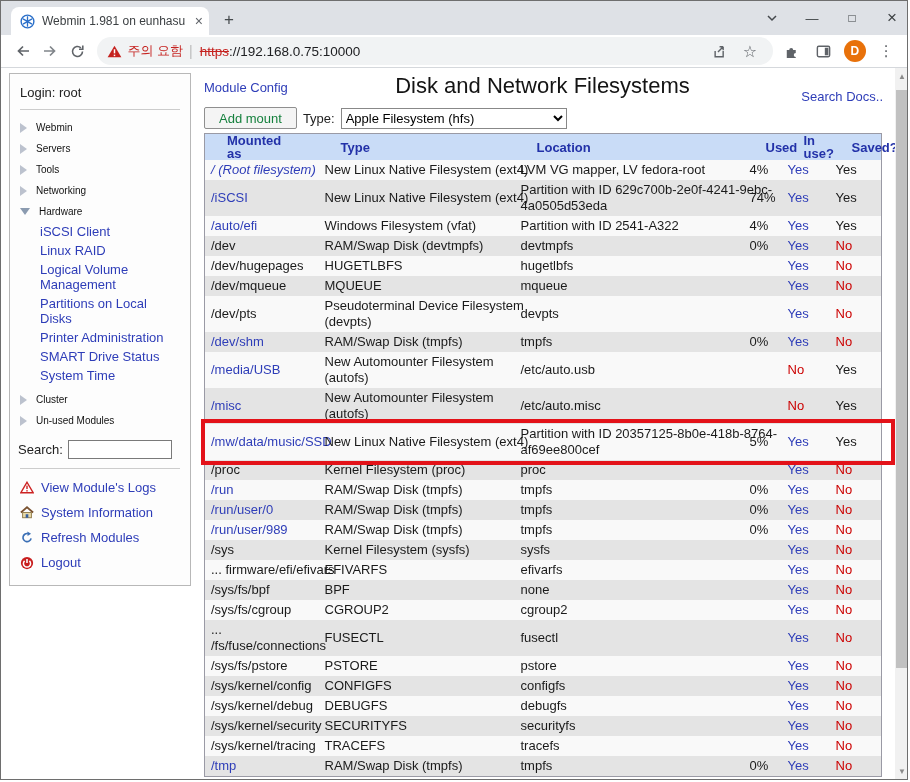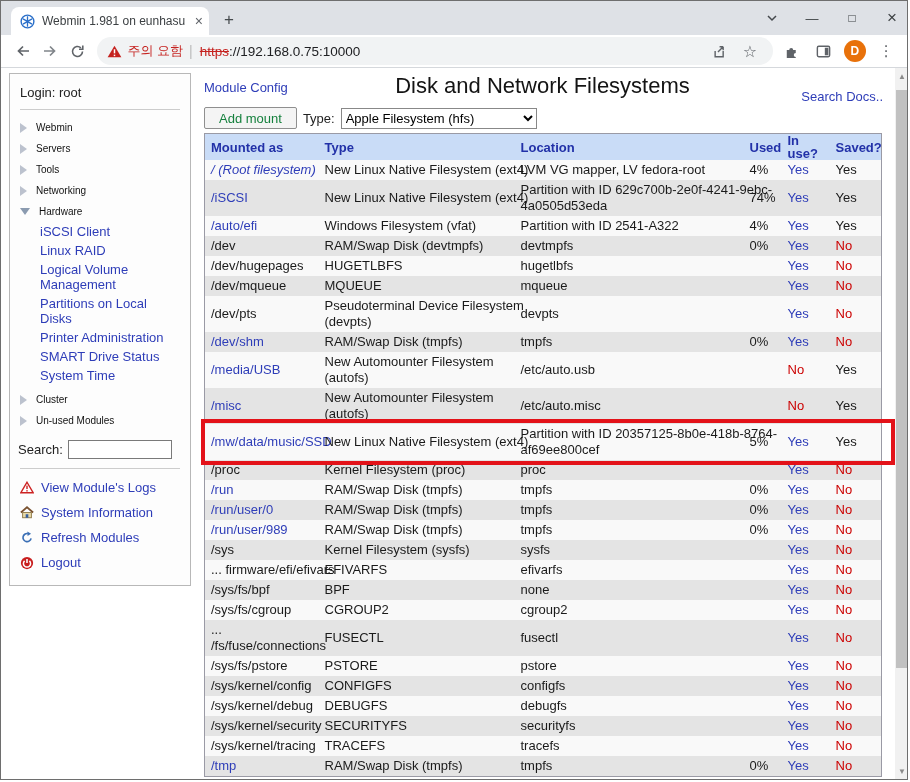--- a/index.html
+++ b/index.html
@@ -66,25 +66,25 @@
   
   .main{position:absolute;left:203px;top:5px;width:677px;}
   .main-header{position:relative;height:28px;}
   .mod-config{position:absolute;left:0;top:7px;font-size:13px;color:var(--link);cursor:pointer;}
   .page-title{position:absolute;left:0;right:0;top:0;text-align:center;font-size:22px;color:#141414;}
   .search-docs{position:absolute;right:-2px;top:16px;font-size:13px;color:var(--link);cursor:pointer;}
   .controls{height:30px;display:flex;align-items:center;gap:6px;margin-top:2px;}
   .btn{font-size:13px;color:#15803d;background:#f4f4f4;border:1px solid #8f8f8f;border-radius:2px;
        padding:2px 14px;height:22px;cursor:pointer;font-family:inherit;}
   .type-label{font-size:13px;color:#222;}
-  select{width:196px;height:21px;font-size:13px;font-family:inherit;border:1px solid #888;background:#fff;}
+  select{width:226px;height:21px;font-size:13px;font-family:inherit;border:1px solid #888;background:#fff;}
 
   table.fs{border-collapse:collapse;table-layout:fixed;width:677px;border:1px solid #9a9aa5;}
   table.fs th{background:var(--hdr-bg);color:var(--hdr-text);font-size:13px;font-weight:bold;
-      text-align:left;padding:0 6px;line-height:13px;height:26px;vertical-align:middle;}
+      text-align:left;padding:0 22px;line-height:13px;height:26px;vertical-align:middle;}
   table.fs td{font-size:13px;color:#1a1a1a;padding:2px 6px;line-height:16px;vertical-align:middle;}
   table.fs td.pre{white-space:pre;}
   tbody tr:nth-child(odd){background:#f9f9f9;}
   tbody tr:nth-child(even){background:#e4e4e4;}
   a.cell-link{color:var(--link);text-decoration:none;cursor:pointer;}
   .italic{font-style:italic;}
   .redtxt{color:var(--red);}
   #highlight-box{position:absolute;border:4px solid var(--hl);pointer-events:none;z-index:5;}
 </style>
 </head>

